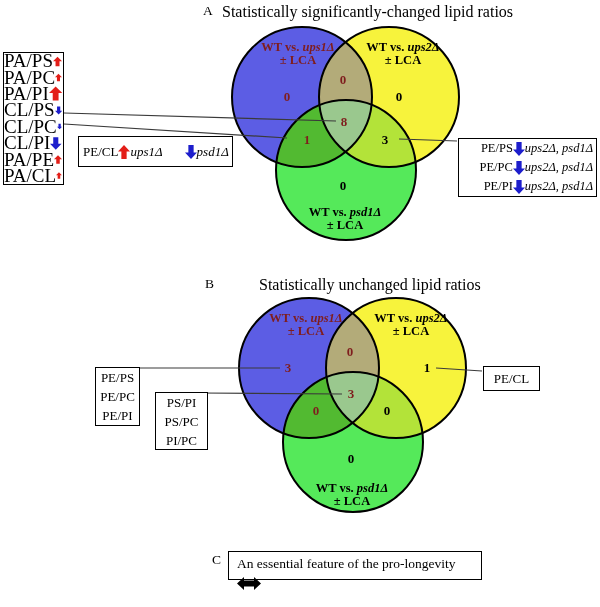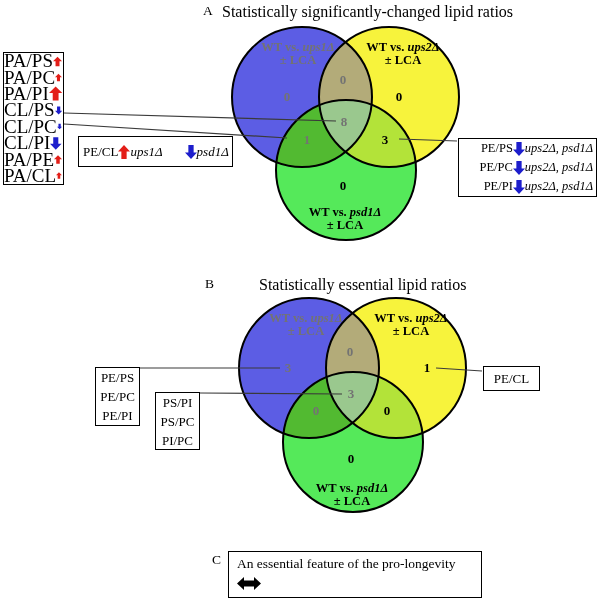--- a/index.html
+++ b/index.html
@@ -3,29 +3,29 @@
 <meta charset="utf-8">
 <style>
   html,body{margin:0;padding:0;background:#fff;}
   .canvas{position:relative;width:600px;height:607px;background:#fff;overflow:hidden;
           font-family:"Liberation Serif","DejaVu Serif",serif;color:#000;}
   svg.layer{position:absolute;left:0;top:0;z-index:0;}
   .ptitle{position:absolute;z-index:1;font-size:16px;white-space:nowrap;}
   .plabel{position:absolute;z-index:1;font-size:13.5px;}
   .vlabel{position:absolute;z-index:1;text-align:center;font-weight:bold;font-size:12.5px;line-height:13px;white-space:nowrap;}
   .count{position:absolute;z-index:1;transform:translate(-50%,-50%);font-weight:bold;font-size:13px;}
-  .white{color:#737373;}
+  .white{color:#7f1d1d;}
   .box{position:absolute;z-index:2;border:1.5px solid #000;background:#fff;box-sizing:border-box;}
   .lrow{display:flex;justify-content:flex-start;align-items:center;height:16.4px;font-size:19px;padding-right:1px;}
   .rrow{display:flex;justify-content:flex-end;align-items:center;height:18.6px;font-size:12.5px;padding-right:3px;white-space:pre;}
   .brow{height:19px;line-height:19px;text-align:center;font-size:13px;}
   #a-pecl-box{display:flex;align-items:center;padding-left:4px;font-size:13px;white-space:pre;}
   #b-pecl-box{display:flex;align-items:center;justify-content:center;font-size:13px;}
   .spacer{display:inline-block;width:22px;}
-  .cbox{left:228px;top:551px;width:254px;height:47px;padding:2px 0 0 8px;font-size:13.5px;line-height:20px;}
+  .cbox{left:228px;top:551px;width:254px;height:29px;padding:2px 0 0 8px;font-size:13.5px;line-height:20px;}
   .ar{display:inline-flex;align-items:center;}
   i{font-style:italic;}
 </style>
 </head>
 <body>
 <div class="canvas">
 
 <svg class="layer" width="600" height="607" viewBox="0 0 600 607">
   <defs>
     <clipPath id="cbA">
@@ -166,21 +166,21 @@
         </svg><i>ups2Δ, psd1Δ</i></div>
       <div class="rrow"><span>PE/PC</span><svg width="12" height="14" viewBox="0 0 12 14">
           <polygon points="6,14 12,7.42 8.64,7.42 8.64,0 3.3600000000000003,0 3.3600000000000003,7.42 0,7.42" fill="#1d1ecc"></polygon>
         </svg><i>ups2Δ, psd1Δ</i></div>
       <div class="rrow"><span>PE/PI</span><svg width="12" height="14" viewBox="0 0 12 14">
           <polygon points="6,14 12,7.42 8.64,7.42 8.64,0 3.3600000000000003,0 3.3600000000000003,7.42 0,7.42" fill="#1d1ecc"></polygon>
         </svg><i>ups2Δ, psd1Δ</i></div>
     </div>
 
 <span class="plabel" style="left:205px;top:276px;">B</span>
-<span class="ptitle" style="left:259px;top:276px;">Statistically essential lipid ratios</span>
+<span class="ptitle" style="left:259px;top:276px;">Statistically unchanged lipid ratios</span>
 
 <div class="vlabel white" style="left:226px;top:312px;width:160px;">
   <div><span>WT vs. </span><i>ups1Δ</i></div>
   <div>± LCA</div>
 </div>
 <div class="vlabel" style="left:331px;top:312px;width:160px;">
   <div><span>WT vs. </span><i>ups2Δ</i></div>
   <div>± LCA</div>
 </div>
 <div class="vlabel" style="left:272px;top:482px;width:160px;">
@@ -194,21 +194,21 @@
 <span class="count white" style="left:351px;top:394px;">3</span>
 <span class="count white" style="left:316px;top:411px;">0</span>
 <span class="count" style="left:387px;top:411px;">0</span>
 <span class="count" style="left:351px;top:459px;">0</span>
 
 <div class="box" id="b-box1" style="left:95px;top:367px;width:45px;height:59px;display:flex;flex-direction:column;justify-content:space-around;">
       <div class="brow">PE/PS</div>
       <div class="brow">PE/PC</div>
       <div class="brow">PE/PI</div>
     </div>
-<div class="box" id="b-box2" style="left:155px;top:392px;width:45px;height:58px;display:flex;flex-direction:column;justify-content:space-around;">
+<div class="box" id="b-box2" style="left:155px;top:392px;width:53px;height:58px;display:flex;flex-direction:column;justify-content:space-around;">
       <div class="brow">PS/PI</div>
       <div class="brow">PS/PC</div>
       <div class="brow">PI/PC</div>
     </div>
 <div class="box" id="b-pecl-box" style="left:483px;top:366px;width:57px;height:25px;">
   <span>PE/CL</span>
 </div>
 
 <span class="plabel" style="left:212px;top:552px;">C</span>
 <div class="box cbox">

